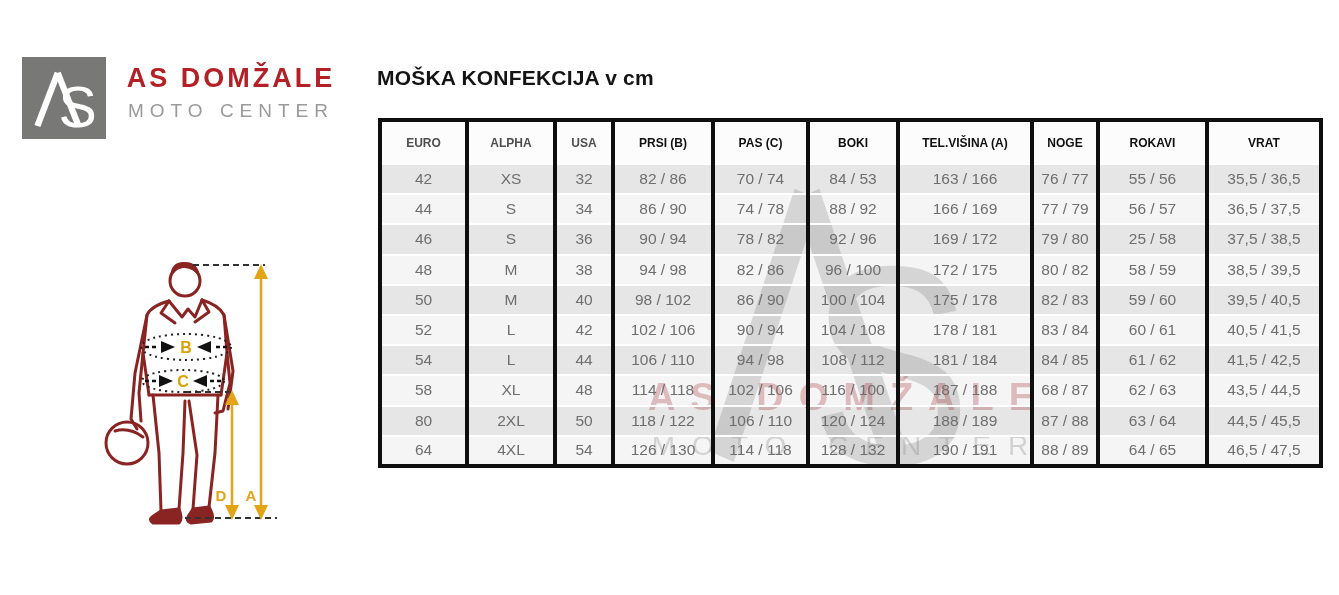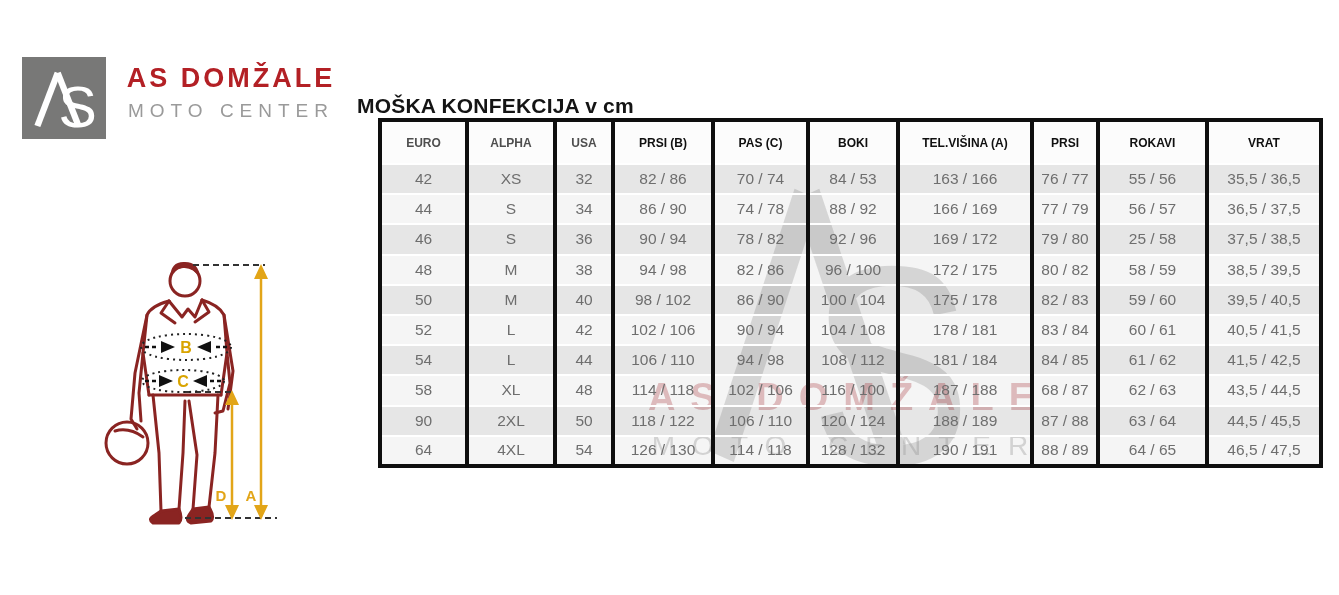--- a/index.html
+++ b/index.html
@@ -10,21 +10,21 @@
     font-family:"Liberation Sans", sans-serif;
   }
 
   
   .brand { position:absolute; left:22px; top:57px; display:flex; align-items:flex-start; }
   .logo-box { width:84px; height:82px; background:#787877; display:flex; align-items:center; justify-content:center; }
   .brand-text { margin-left:9px; width:232px; text-align:center; padding-top:6px; }
   .brand-name { font-size:27px; font-weight:bold; letter-spacing:3px; color:#b32025; white-space:nowrap; }
   .brand-sub  { font-size:19px; letter-spacing:6px; color:#9a9a9a; margin-top:6px; white-space:nowrap; }
 
-  .page-title { position:absolute; left:357px; top:66px; font-size:21px; font-weight:bold; color:#141414; letter-spacing:0.2px;margin-top:28px; }
+  .page-title { position:absolute; left:377px; top:66px; font-size:21px; font-weight:bold; color:#141414; letter-spacing:0.2px; }
 
   
   .fig-wrap { position:absolute; left:85px; top:243px; width:215px; height:325px; }
 
   
   .table-wrap { position:absolute; left:378px; top:118px; width:941px; background:#fff; }
 
   table.size-table {
     position:relative; z-index:1;
     border-collapse:collapse; table-layout:fixed;
@@ -181,21 +181,21 @@
     </colgroup>
     <thead>
         <tr id="size-table-head">
           <th class="head-muted">EURO</th>
           <th class="head-muted">ALPHA</th>
           <th class="head-muted">USA</th>
           <th>PRSI (B)</th>
           <th>PAS (C)</th>
           <th>BOKI</th>
           <th>TEL.VIŠINA (A)</th>
-          <th>PRSI</th>
+          <th>NOGE</th>
           <th>ROKAVI</th>
           <th>VRAT</th>
         </tr>
       </thead>
     <tbody id="size-table-body">
         <tr>
           <td>42</td>
           <td>XS</td>
           <td>32</td>
           <td>82 / 86</td>
@@ -284,21 +284,21 @@
           <td>48</td>
           <td>114 / 118</td>
           <td>102 / 106</td>
           <td>116 / 100</td>
           <td>187 / 188</td>
           <td>68 / 87</td>
           <td>62 / 63</td>
           <td>43,5 / 44,5</td>
         </tr>
         <tr>
-          <td>90</td>
+          <td>80</td>
           <td>2XL</td>
           <td>50</td>
           <td>118 / 122</td>
           <td>106 / 110</td>
           <td>120 / 124</td>
           <td>188 / 189</td>
           <td>87 / 88</td>
           <td>63 / 64</td>
           <td>44,5 / 45,5</td>
         </tr>

